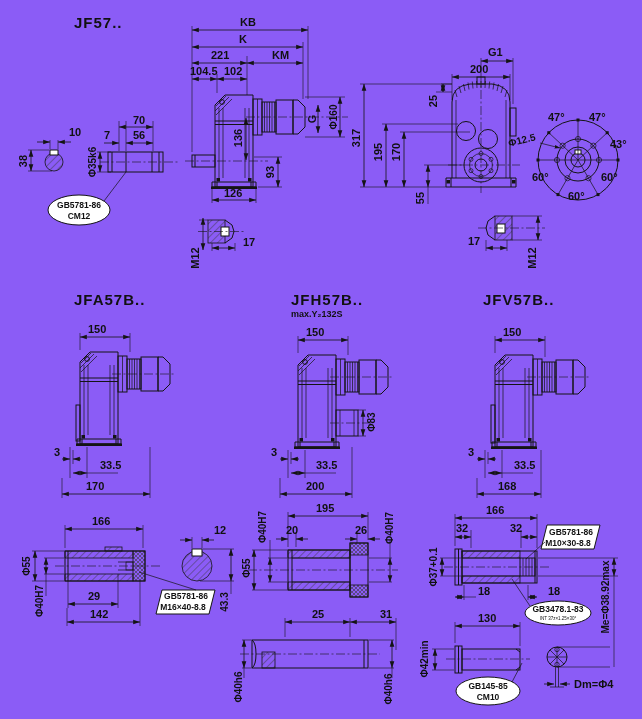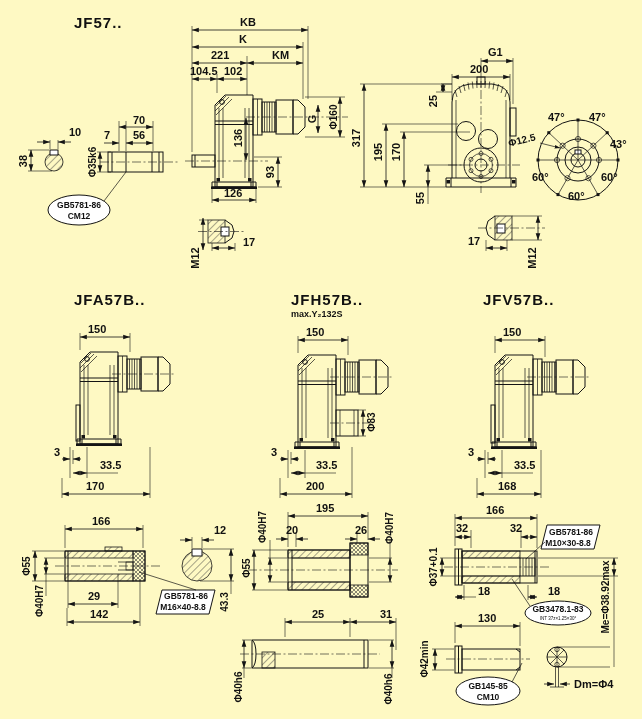--- a/index.html
+++ b/index.html
@@ -1,16 +1,16 @@
 <!DOCTYPE html>
 <html><head>
 <meta charset="utf-8">
 <style>
   html,body{margin:0;padding:0;background:#ffffff;}
-  .page{width:642px;height:719px;position:relative;background:#fef9c3;overflow:hidden;}
+  .page{width:642px;height:719px;position:relative;background:#8b5cf6;overflow:hidden;}
   svg{display:block;}
   .s{stroke:#141414;fill:none;stroke-width:1;}
   .sf{stroke:#141414;fill:#ffffff;stroke-width:1;}
   .thin{stroke:#141414;fill:none;stroke-width:.7;}
   .dim{stroke:#141414;fill:none;stroke-width:.8;marker-start:url(#ar);marker-end:url(#ar);}
   .ext{stroke:#141414;fill:none;stroke-width:.6;}
   .cl{stroke:#141414;fill:none;stroke-width:.6;stroke-dasharray:9 2.5 2 2.5;}
   .hz{fill:url(#hz);stroke:#141414;stroke-width:.8;}
   .hx{fill:url(#hx);stroke:#141414;stroke-width:.8;}
   .t{font:bold 11px "Liberation Sans",sans-serif;fill:#111;}

